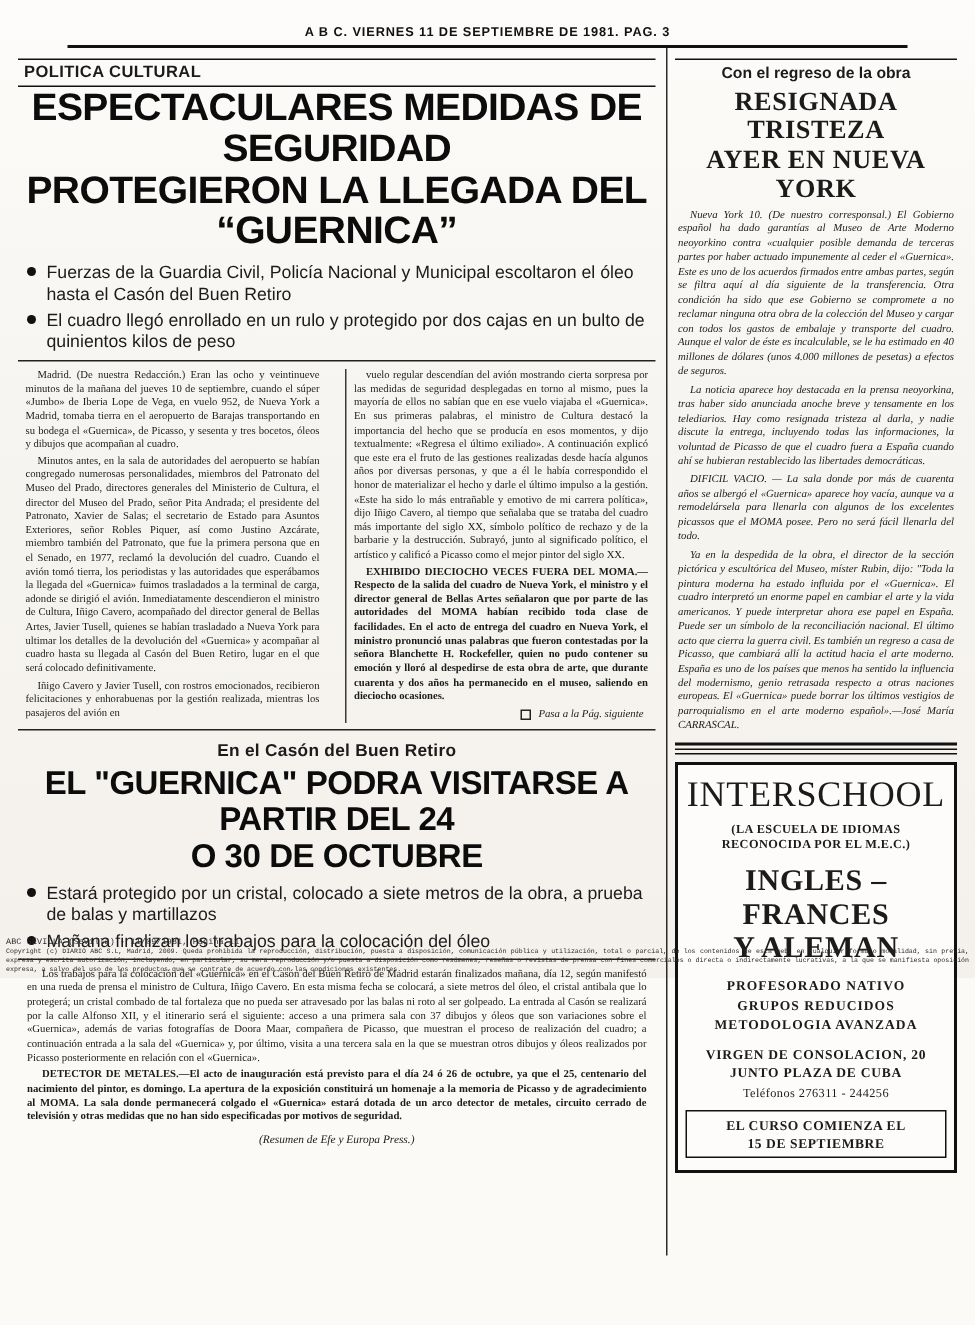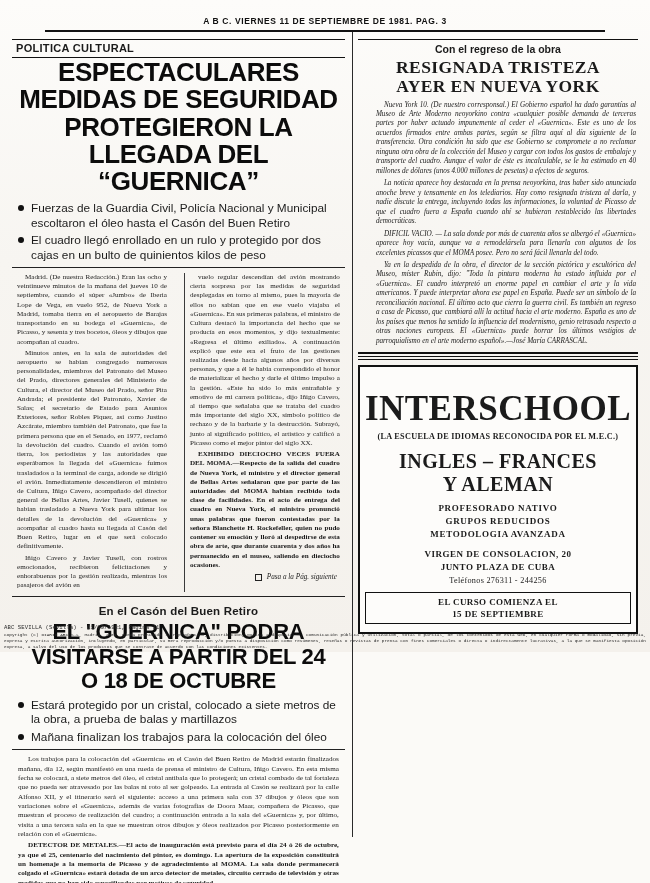--- a/index.html
+++ b/index.html
@@ -193,45 +193,43 @@
     margin:3px 0 4px 0;
   }
   .r-body{
     font-size:7.2px;
     line-height:1.315;
     text-align:justify;
     font-style:italic;
     hyphens:auto;
     -webkit-hyphens:auto;
     padding:0 2px;
-    margin-left:16px;
   }
   .r-body p{ margin:0 0 3px 0; text-indent:8px; }
 
   
   .ad-sep{ margin-top:6px; }
   .ad-sep .l1{ border-top:2.5px solid #111; margin-bottom:2px; }
   .ad-sep .l2{ border-top:1.5px solid #111; margin-bottom:2px; }
   .ad-sep .l3{ border-top:1px solid #111; }
 
   .ad-box{
     border:2px solid #111;
     margin-top:5px;
     padding:8px 5px 8px 5px;
     text-align:center;
     background:#fdfcfa;
   }
   .ad-brand{
     font-family:"Liberation Serif", serif;
-    font-weight:bold;
-    font-size:35px;
+    font-weight:normal;
+    font-size:24px;
     letter-spacing:.5px;
     line-height:1;
     margin-bottom:6px;
-    margin-top:16px;
   }
   .ad-sub{
     font-family:"Liberation Serif", serif;
     font-weight:bold;
     font-size:8.2px;
     line-height:1.25;
     letter-spacing:.3px;
     margin-bottom:8px;
   }
   .ad-langs{
@@ -338,21 +336,21 @@
           </div>
         </div>
       </div>
 
       <div class="hrule"></div>
 
       <div>
         <div class="overline">En el Casón del Buen Retiro</div>
         <div class="headline2">
           <div>EL "GUERNICA" PODRA VISITARSE A PARTIR DEL 24</div>
-          <div>O 18 DE OCTUBRE</div>
+          <div>O 30 DE OCTUBRE</div>
         </div>
 
         <div class="deck">
           <div class="deck-item">
             <span class="deck-bullet"></span>
             <span class="deck-text">Estará protegido por un cristal, colocado a siete metros de la obra, a prueba de balas y martillazos</span>
           </div>
           <div class="deck-item">
             <span class="deck-bullet"></span>
             <span class="deck-text">Mañana finalizan los trabajos para la colocación del óleo</span>

